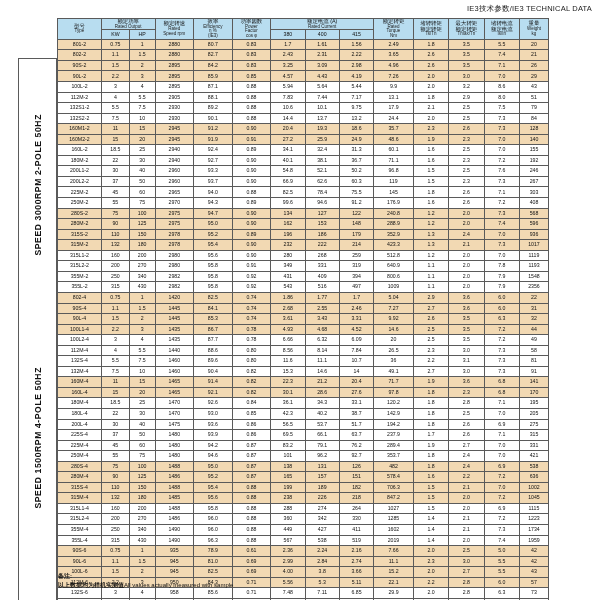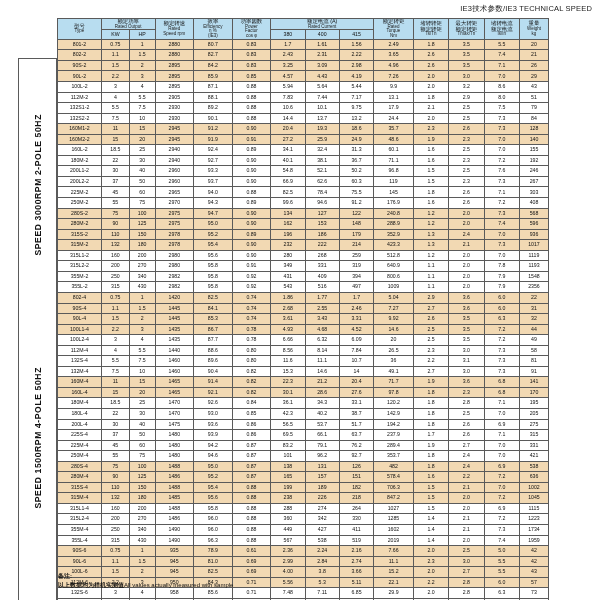--- a/index.html
+++ b/index.html
@@ -93,21 +93,21 @@
   }
   .footnote .fn-label { font-weight: bold; display: block; }
   .footnote .fn-body { display: block; }
   .footnote .fn-cn { font-weight: bold; }
 </style>
 </head>
 <body>
 
 <div id="page">
 
-  <div class="doc-title">IE3技术参数/IE3 TECHNICAL SPEED</div>
+  <div class="doc-title">IE3技术参数/IE3 TECHNICAL DATA</div>
 
   <div class="side-labels" id="side-labels">
       <div class="side-strip first" style="top: 0px; height: 253.2px;">
         <span>SPEED 3000RPM 2-POLE 50HZ</span>
       </div>
       <div class="side-strip" style="top: 253.2px; height: 253.2px;">
         <span>SPEED 1500RPM 4-POLE 50HZ</span>
       </div>
       <div class="side-strip last" style="top: 506.4px; height: 242.65px;"></div>
     </div>

